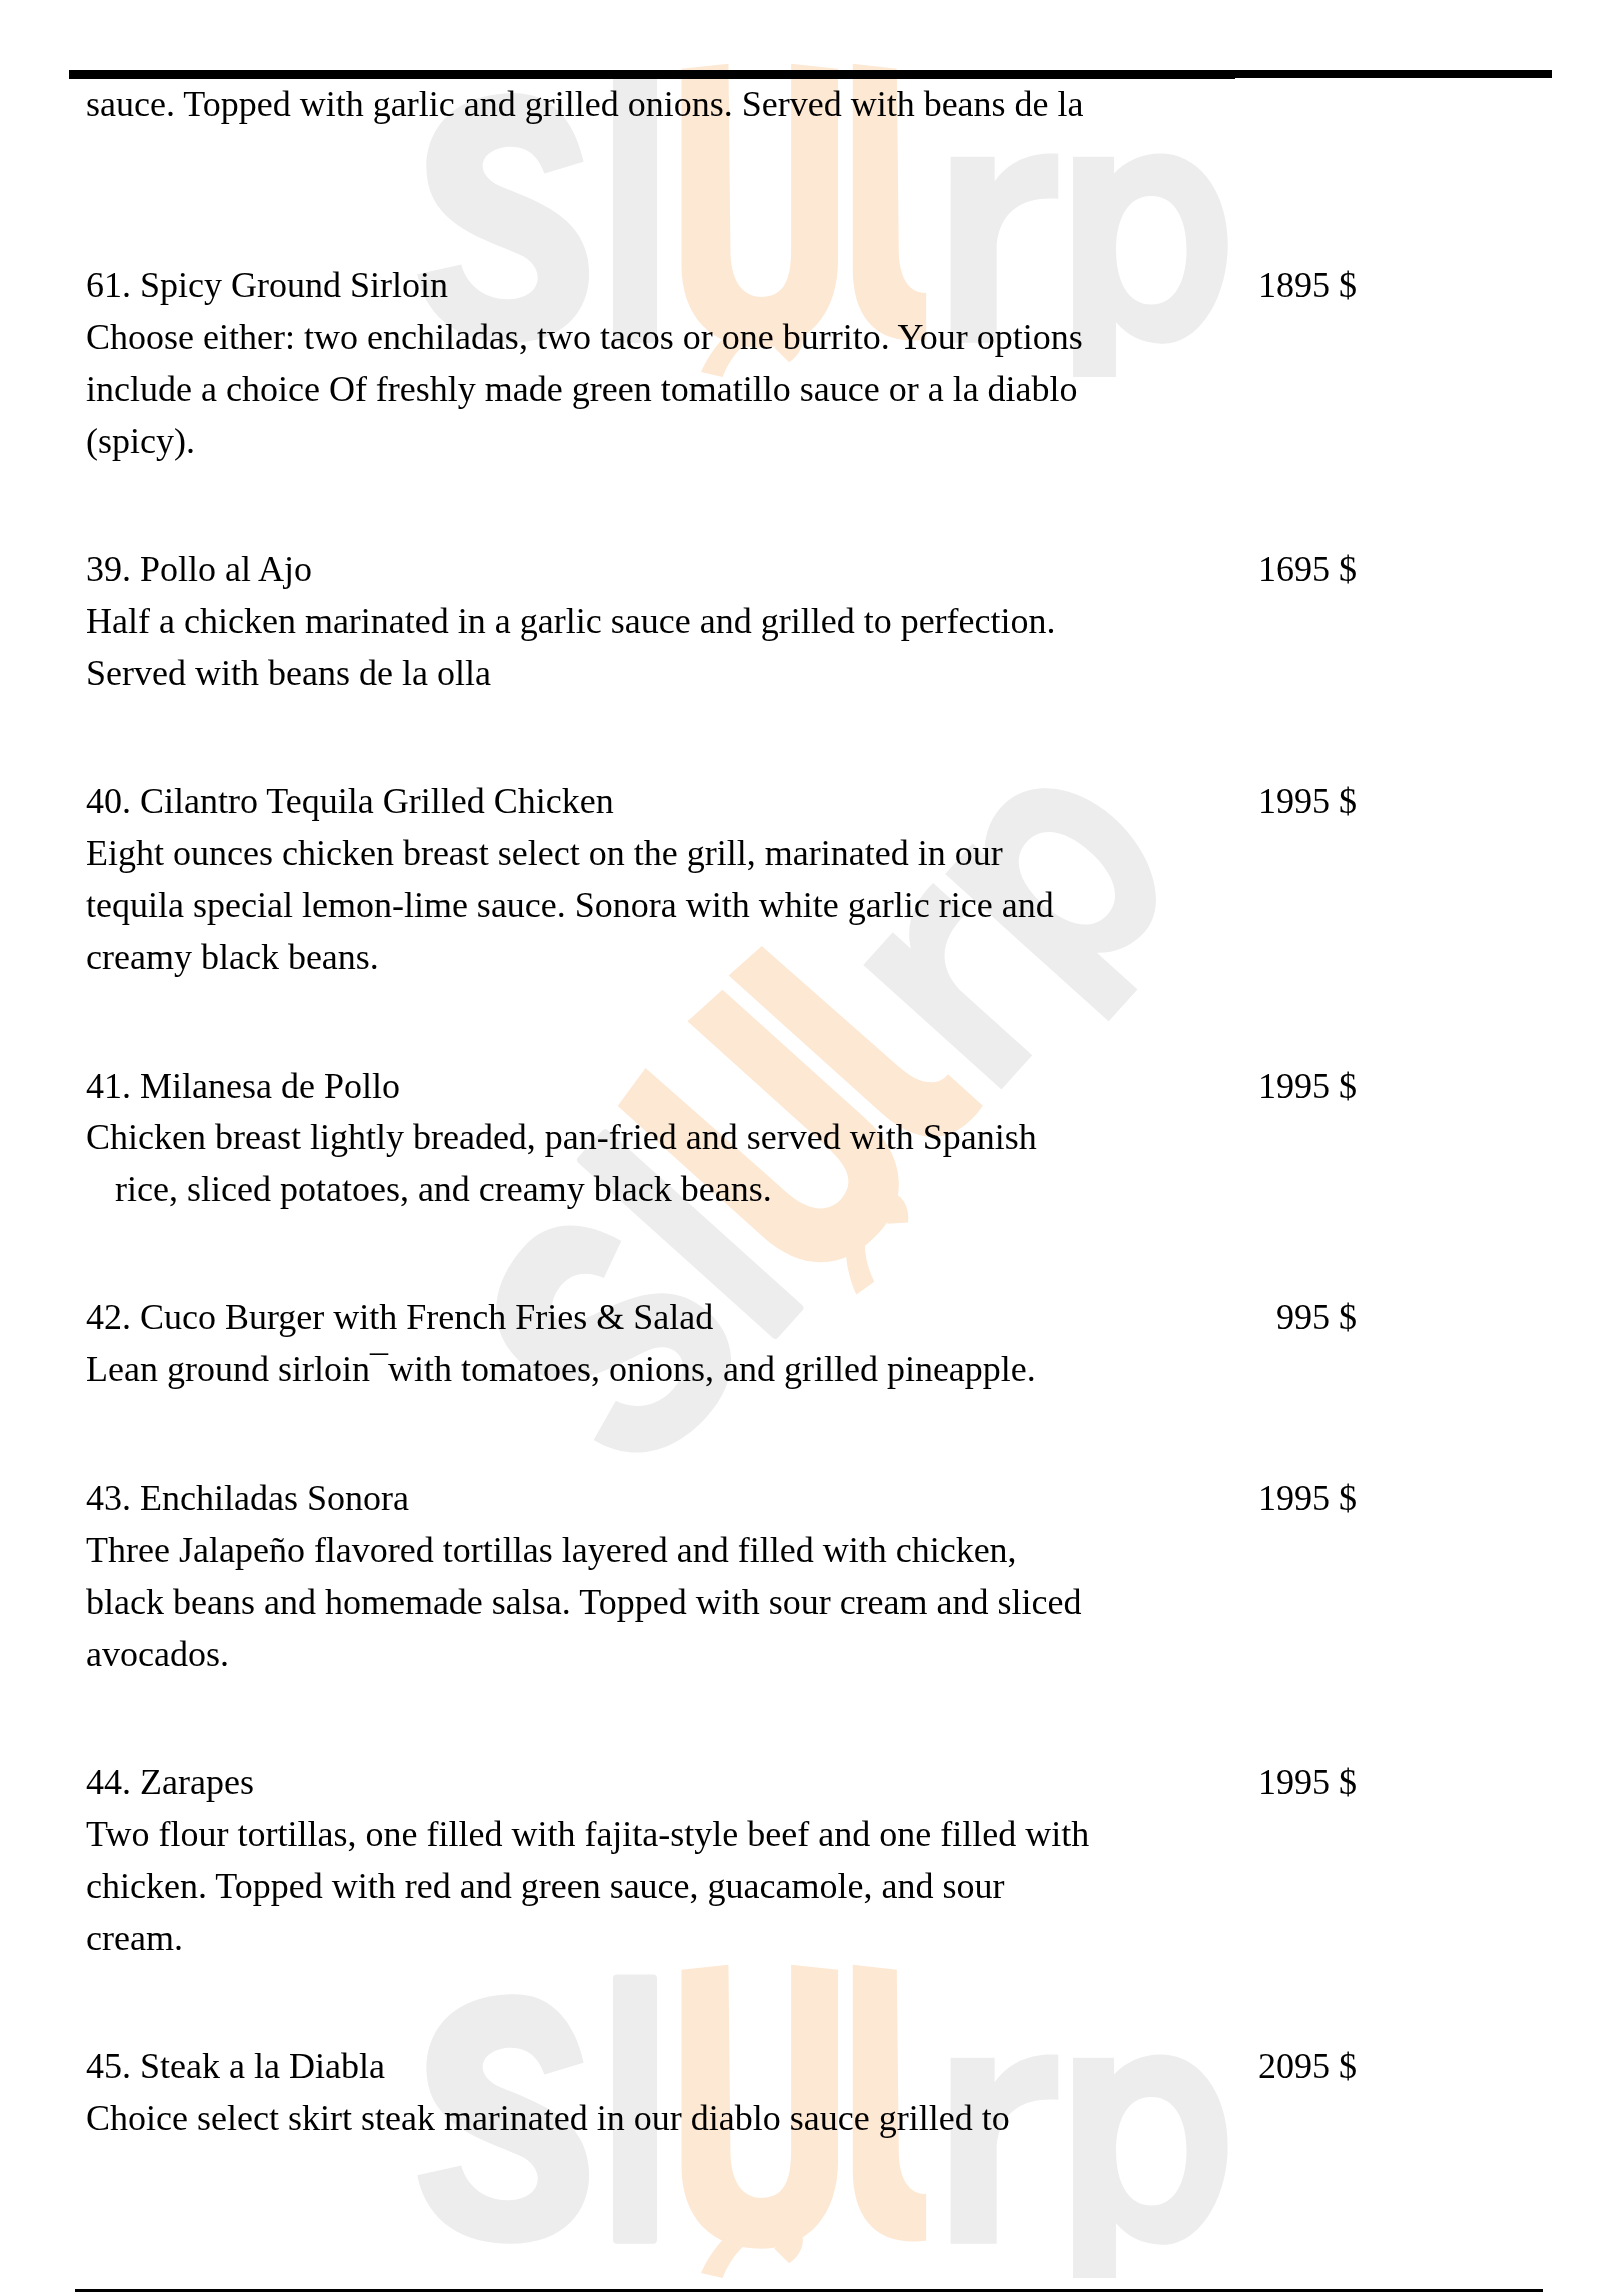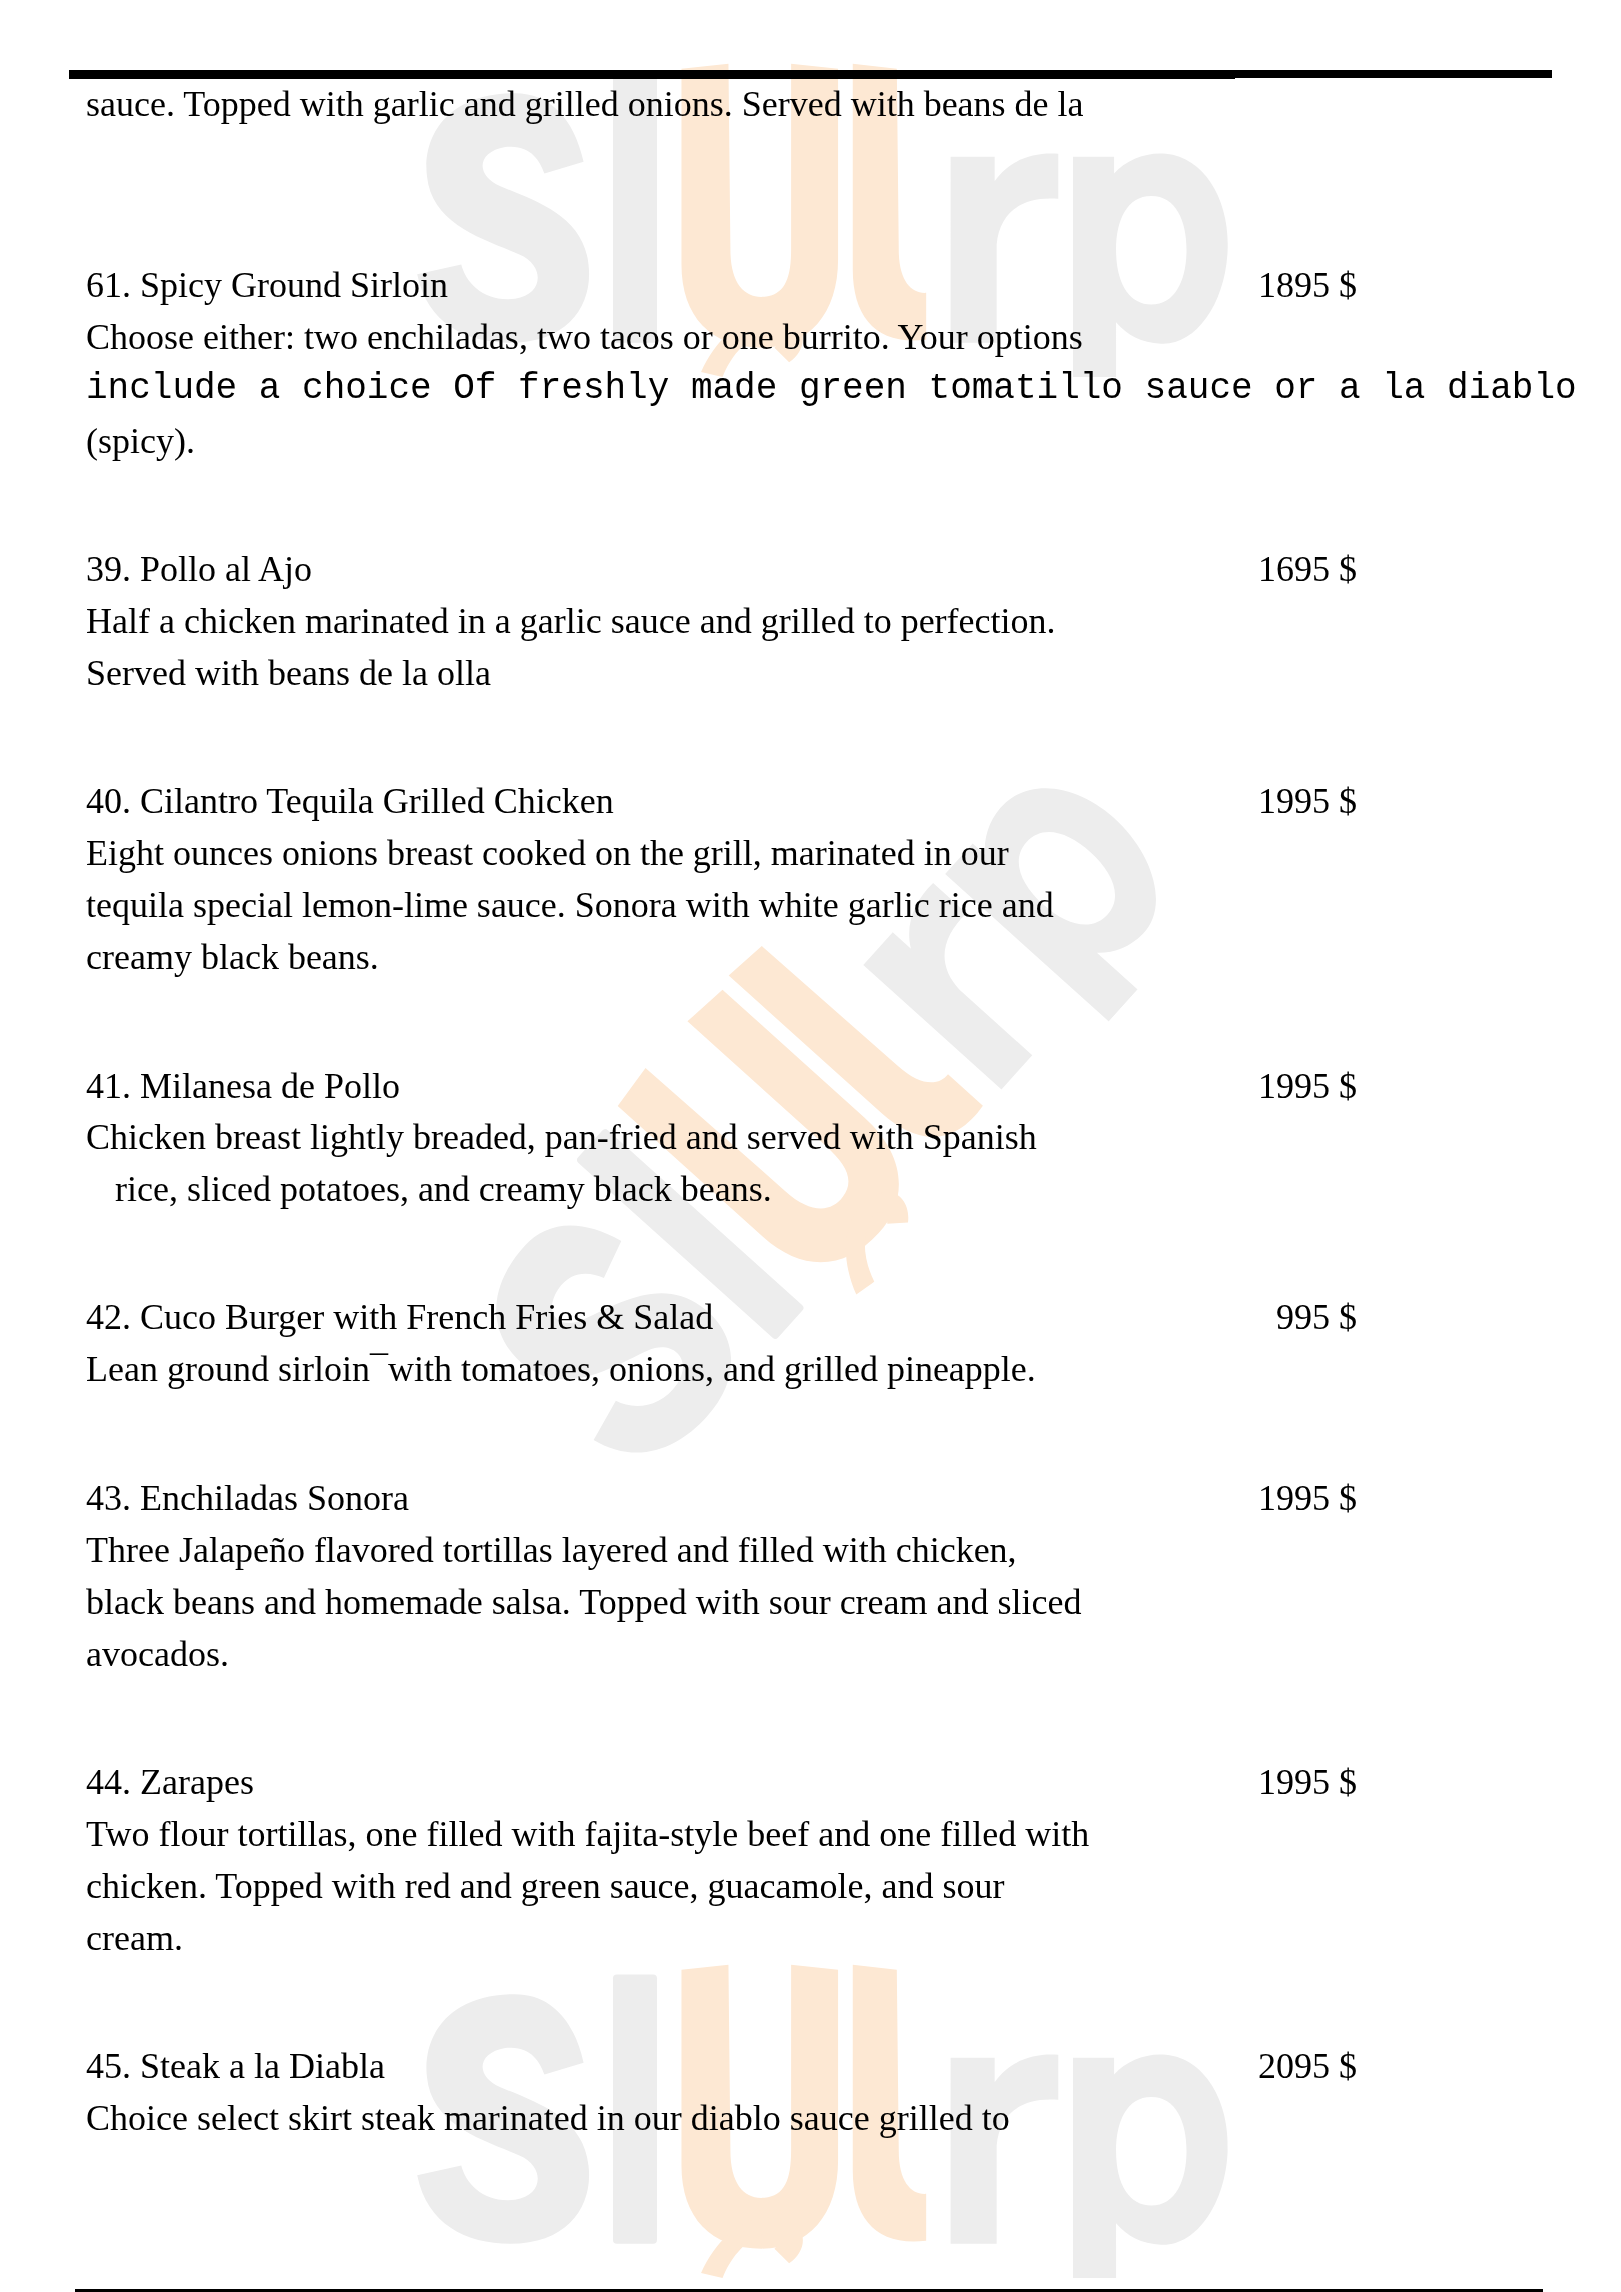--- a/index.html
+++ b/index.html
@@ -144,35 +144,35 @@
   <div class="rule-top"></div>
   <div class="rule-top-notch"></div>
   <div class="rule-bottom"></div>
 
   <div class="line" style="top:78px;">sauce. Topped with garlic and grilled onions. Served with beans de la</div>
 
   <div>
     <div class="line" style="top:259px;">61. Spicy Ground Sirloin</div>
     <div class="price" style="top:259px;">1895 $</div>
     <div class="line" style="top:311px;">Choose either: two enchiladas, two tacos or one burrito. Your options</div>
-    <div class="line" style="top:363px;font-family:Liberation Mono, monospace;">include a choice Of freshly made green tomatillo sauce or a la diablo</div>
+    <div class="line" style="top:363px;">include a choice Of freshly made green tomatillo sauce or a la diablo</div>
     <div class="line" style="top:415px;">(spicy).</div>
   </div>
 
   <div>
     <div class="line" style="top:543px;">39. Pollo al Ajo</div>
     <div class="price" style="top:543px;">1695 $</div>
     <div class="line" style="top:595px;">Half a chicken marinated in a garlic sauce and grilled to perfection.</div>
     <div class="line" style="top:647px;">Served with beans de la olla</div>
   </div>
 
   <div>
     <div class="line" style="top:775px;">40. Cilantro Tequila Grilled Chicken</div>
     <div class="price" style="top:775px;">1995 $</div>
-    <div class="line" style="top:827px;">Eight ounces onions breast cooked on the grill, marinated in our</div>
+    <div class="line" style="top:827px;">Eight ounces chicken breast select on the grill, marinated in our</div>
     <div class="line" style="top:879px;">tequila special lemon-lime sauce. Sonora with white garlic rice and</div>
     <div class="line" style="top:931px;">creamy black beans.</div>
   </div>
 
   <div>
     <div class="line" style="top:1060px;">41. Milanesa de Pollo</div>
     <div class="price" style="top:1060px;">1995 $</div>
     <div class="line" style="top:1111px;">Chicken breast lightly breaded, pan-fried and served with Spanish</div>
     <div class="line" style="top:1163px;margin-left:29px;">rice, sliced potatoes, and creamy black beans.</div>
   </div>

